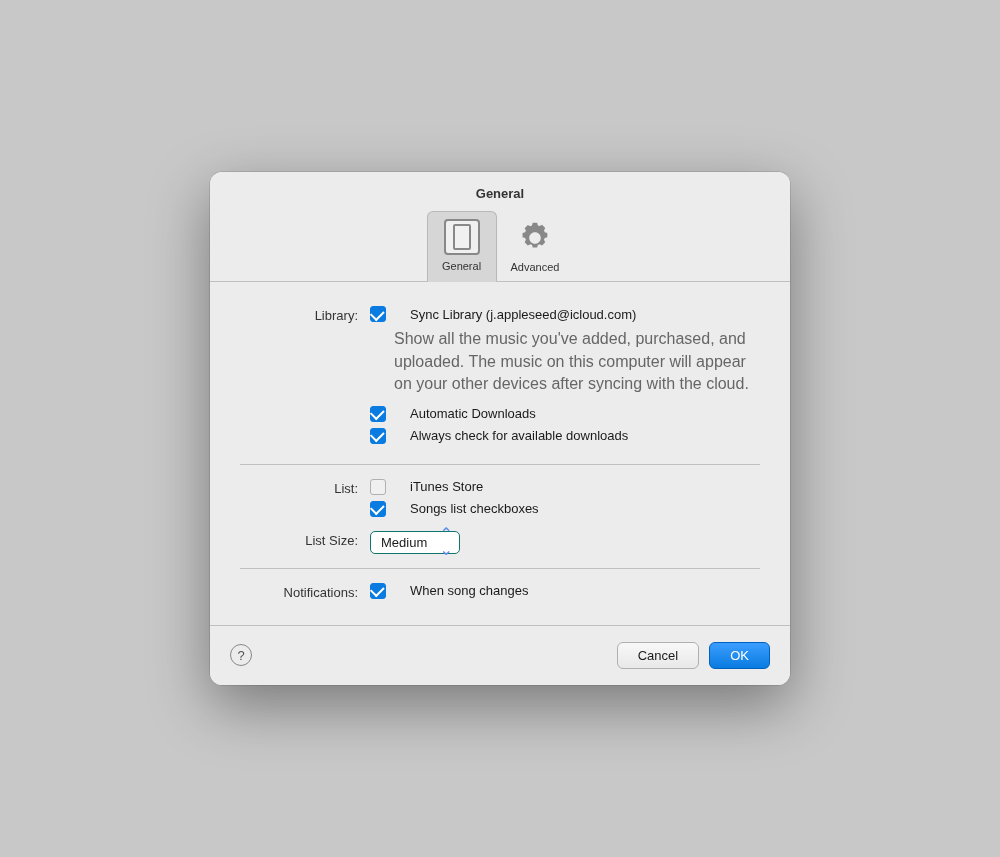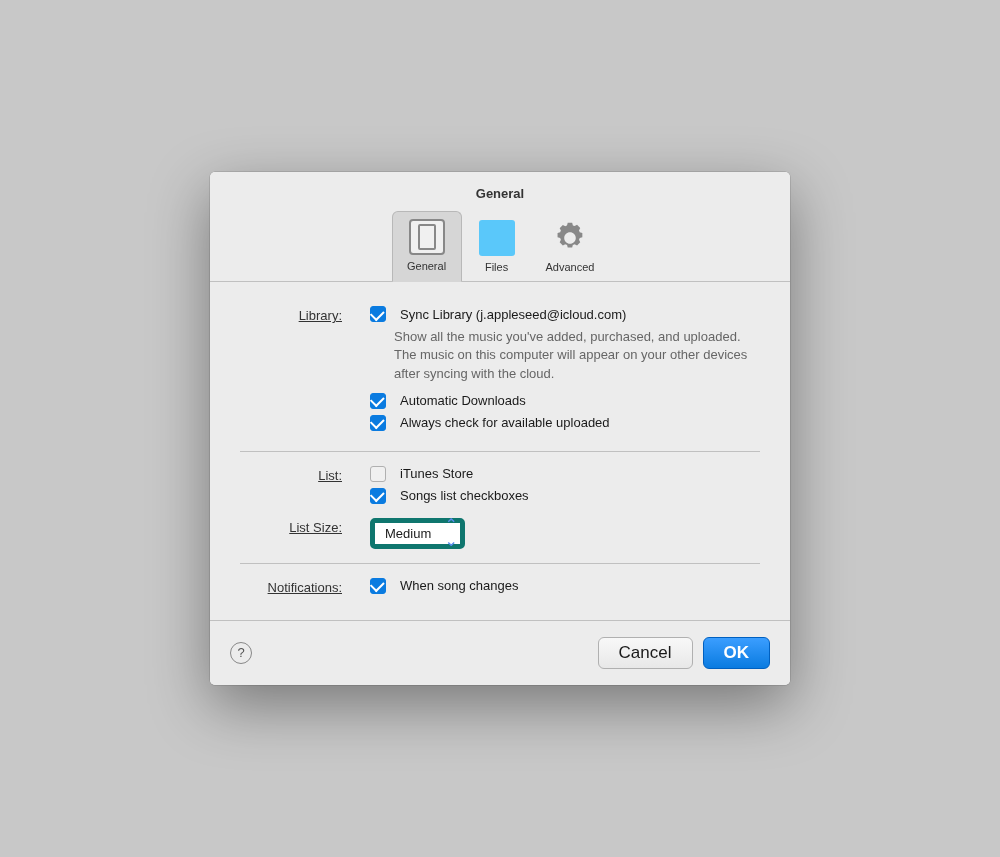--- a/index.html
+++ b/index.html
@@ -10,21 +10,21 @@
       background: #c8c8c8;
       display: flex;
       align-items: center;
       justify-content: center;
       min-height: 100vh;
     }
 
     .dialog {
       width: 580px;
       background: #ececec;
-      border-radius: 5px;
+      border-radius: 12px;
       box-shadow: 0 20px 60px rgba(0,0,0,0.4), 0 0 0 0.5px rgba(0,0,0,0.2);
       overflow: hidden;
     }
 
     .title-bar {
       text-align: center;
       padding: 14px 0 0 0;
       font-size: 13px;
       font-weight: 600;
       color: #333;
@@ -158,42 +158,41 @@
 
     .section {
       display: flex;
       align-items: flex-start;
       margin-bottom: 8px;
     }
 
     .section-label {
       min-width: 130px;
       text-align: right;
-      padding-right: 28px;
+      padding-right: 12px;
       padding-top: 2px;
       font-size: 13px;
       color: #333;
       font-weight: 500;
-      text-decoration: underline;
     }
 
     .section-content {
       flex: 1;
     }
 
     .checkbox-row {
       display: flex;
       align-items: center;
       margin-bottom: 6px;
     }
 
     .checkbox-wrap {
       display: flex;
       align-items: center;
-      gap: 14px;
+      gap: 24px;
     }
 
     .cb {
       width: 16px;
       height: 16px;
       border-radius: 3px;
       border: 1.5px solid #b0b0b0;
       background: #fff;
       display: inline-flex;
       align-items: center;
@@ -219,21 +218,21 @@
     .cb.unchecked {
       background: #f0f0f0;
     }
 
     .row-label {
       font-size: 13px;
       color: #1a1a1a;
     }
 
     .desc-text {
-      font-size: 13px;
+      font-size: 16px;
       color: #666;
       line-height: 1.4;
       padding-left: 24px;
       margin-top: 5px;
       margin-bottom: 10px;
     }
 
     .divider {
       border: none;
       border-top: 1px solid #c0c0c0;
@@ -249,21 +248,21 @@
 
     .select-wrapper {
       position: relative;
       display: inline-block;
     }
 
     .select-control {
       appearance: none;
       -webkit-appearance: none;
       background: #fff;
-      border: 5px solid #0f766e;
+      border: 1px solid #0f766e;
       border-radius: 5px;
       padding: 3px 28px 3px 10px;
       font-size: 13px;
       color: #1a1a1a;
       cursor: pointer;
       outline: none;
       min-width: 90px;
     }
 
     .select-arrow {
@@ -302,32 +301,32 @@
     }
 
     .footer-buttons {
       display: flex;
       gap: 10px;
     }
 
     .btn {
       padding: 5px 20px;
       border-radius: 6px;
-      font-size: 17px;
+      font-size: 13px;
       cursor: pointer;
       border: 1px solid #b0b0b0;
       background: linear-gradient(to bottom, #f8f8f8, #e8e8e8);
       color: #1a1a1a;
     }
 
     .btn-primary {
       background: linear-gradient(to bottom, #3b9eff, #0a7be0);
       border-color: #0060c0;
       color: #fff;
-      font-weight: 700;
+      font-weight: 400;
     }
   </style>
 </head>
 <body>
 
 <div class="dialog">
 
   <div class="title-bar">
     <span>General</span>
   </div>
@@ -335,26 +334,20 @@
   <div class="toolbar">
 
     <div class="tab-item active">
       <div class="tab-icon">
         <div class="icon-general"></div>
       </div>
       <span class="tab-label">General</span>
     </div>
 
 
-    <div class="tab-item">
-      <div class="tab-icon">
-        <div class="icon-files"></div>
-      </div>
-      <span class="tab-label">Files</span>
-    </div>
 
 
     <div class="tab-item">
       <div class="tab-icon">
         <div class="icon-advanced">
           <svg class="gear-svg" viewBox="0 0 100 100" xmlns="http://www.w3.org/2000/svg">
             <path d="M50,30 a20,20 0 1,0 0.001,0 Z" fill="none" stroke="#888" stroke-width="0"></path>
             <path fill="#888" d="M43.3,5.5l-2.1,7.8c-1.8,0.5-3.5,1.2-5,2.1l-7.3-3.7l-9.3,9.3l3.7,7.3c-0.9,1.6-1.6,3.2-2.1,5L13.4,35v13.1l7.8,2.1c0.5,1.8,1.2,3.5,2.1,5l-3.7,7.3l9.3,9.3l7.3-3.7c1.6,0.9,3.2,1.6,5,2.1l2.1,7.8h13.1l2.1-7.8c1.8-0.5,3.5-1.2,5-2.1l7.3,3.7l9.3-9.3l-3.7-7.3c0.9-1.6,1.6-3.2,2.1-5l7.8-2.1V35l-7.8-2.1c-0.5-1.8-1.2-3.5-2.1-5l3.7-7.3l-9.3-9.3l-7.3,3.7c-1.6-0.9-3.2-1.6-5-2.1L56.4,5.5H43.3z M50,33c9.4,0,17,7.6,17,17s-7.6,17-17,17s-17-7.6-17-17S40.6,33,50,33z"></path>
           </svg>
         </div>
@@ -381,21 +374,21 @@
         <div class="checkbox-row">
           <div class="checkbox-wrap">
             <div class="cb checked"></div>
             <span class="row-label">Automatic Downloads</span>
           </div>
         </div>
 
         <div class="checkbox-row">
           <div class="checkbox-wrap">
             <div class="cb checked"></div>
-            <span class="row-label">Always check for available uploaded</span>
+            <span class="row-label">Always check for available downloads</span>
           </div>
         </div>
       </div>
     </div>
 
     <hr class="divider">
 
     <div class="section">
       <div class="section-label">List:</div>
       <div class="section-content">

